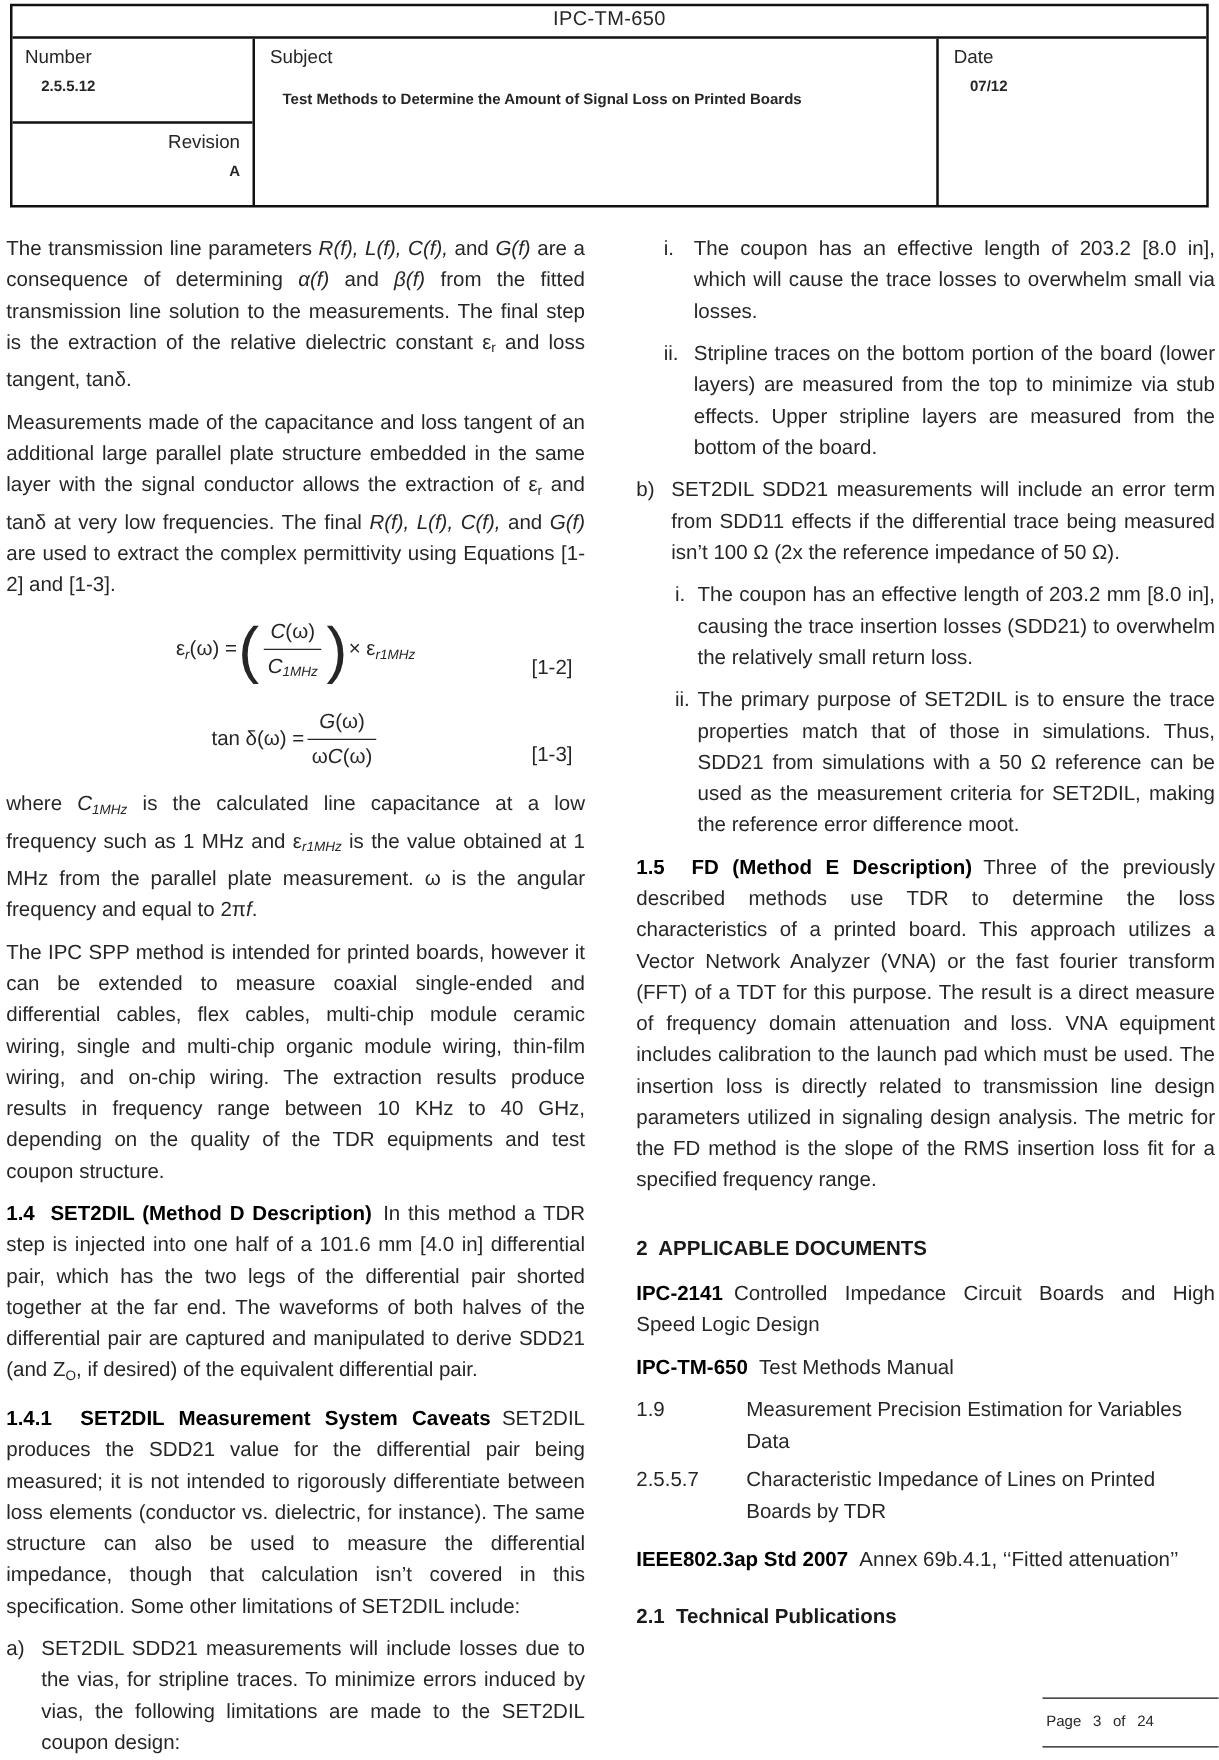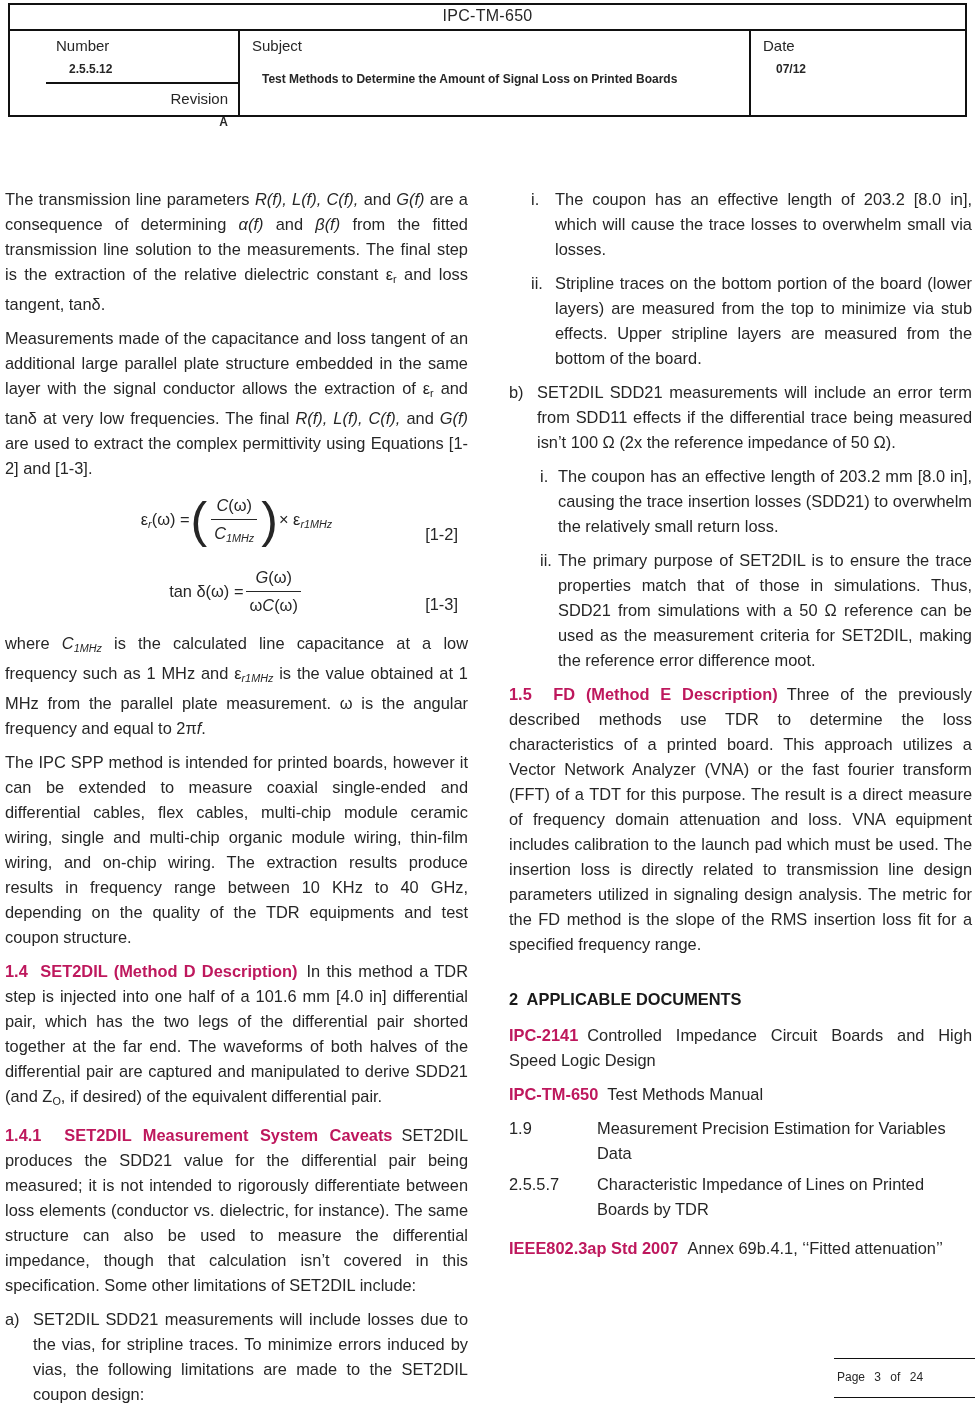--- a/index.html
+++ b/index.html
@@ -18,38 +18,38 @@
     position: absolute; left: 8px; right: 8px; top: 3px;
     border: 2px solid #111;
   }
   .hdr-title {
     text-align: center;
     font-size: 16px;
     padding: 2px 0 4px 0;
     border-bottom: 2px solid #111;
     letter-spacing: 0.3px;
   }
-  .hdr-grid { display: flex; height: 84px; padding-left: 36px; }
+  .hdr-grid { display: flex; height: 133px; }
   .hdr-left { width: 192px; border-right: 2px solid #111; display: flex; flex-direction: column; }
   .hdr-left .cell { flex: 1; padding: 6px 10px; }
   .hdr-left .cell.second { border-top: 2px solid #111; text-align: right; }
   .hdr-mid { flex: 1; padding: 6px 12px; }
   .hdr-date { width: 190px; border-left: 2px solid #111; padding: 6px 12px; }
   .lbl { font-size: 15px; }
   .val { font-weight: bold; margin-top: 8px; padding-left: 13px; font-size: 12px; }
   .subject-val { line-height: 34px; padding-left: 10px; max-width: 520px; }
 
   
   .bodywrap {
     position: absolute; top: 187px; left: 5px; right: 3px;
     display: flex; gap: 41px;
   }
   .col { flex: 1; line-height: 25px; text-align: justify; }
   .col p { margin: 0 0 9px 0; }
-  .run-head { font-weight: bold; margin-right: 9px; color: #be185d; }
+  .run-head { font-weight: bold; margin-right: 9px; color: #000000; }
   .h2 { font-weight: bold; color: #1a1a1a; margin: 30px 0 11px 0; text-align: left; }
   .sec { margin-top: 16px; }
   .h21 { margin-top: 20px; margin-bottom: 9px; }
 
   .ri { font-style: italic; }
   .rsub { font-size: 0.66em; vertical-align: -0.27em; }
 
   
   .li { position: relative; margin-bottom: 9px; }
   .li .marker { position: absolute; top: 0; }
@@ -206,19 +206,20 @@
     </div>
     <div class="ref-row">
       <span class="ref-num">2.5.5.7</span>
       <span class="ref-text">Characteristic Impedance of Lines on Printed Boards by TDR</span>
     </div>
 
     <p class="docpara" style="margin-top:14px;">
       <span class="run-head">IEEE802.3ap Std 2007</span><span>Annex 69b.4.1, ‘‘Fitted attenuation’’</span>
     </p>
 
+    <div class="h2 h21">2.1&nbsp; Technical Publications</div>
 
   </div>
 </div>
 
 <div class="footer">
   <span>Page 3 of 24</span>
 </div>
 
 </body></html>

